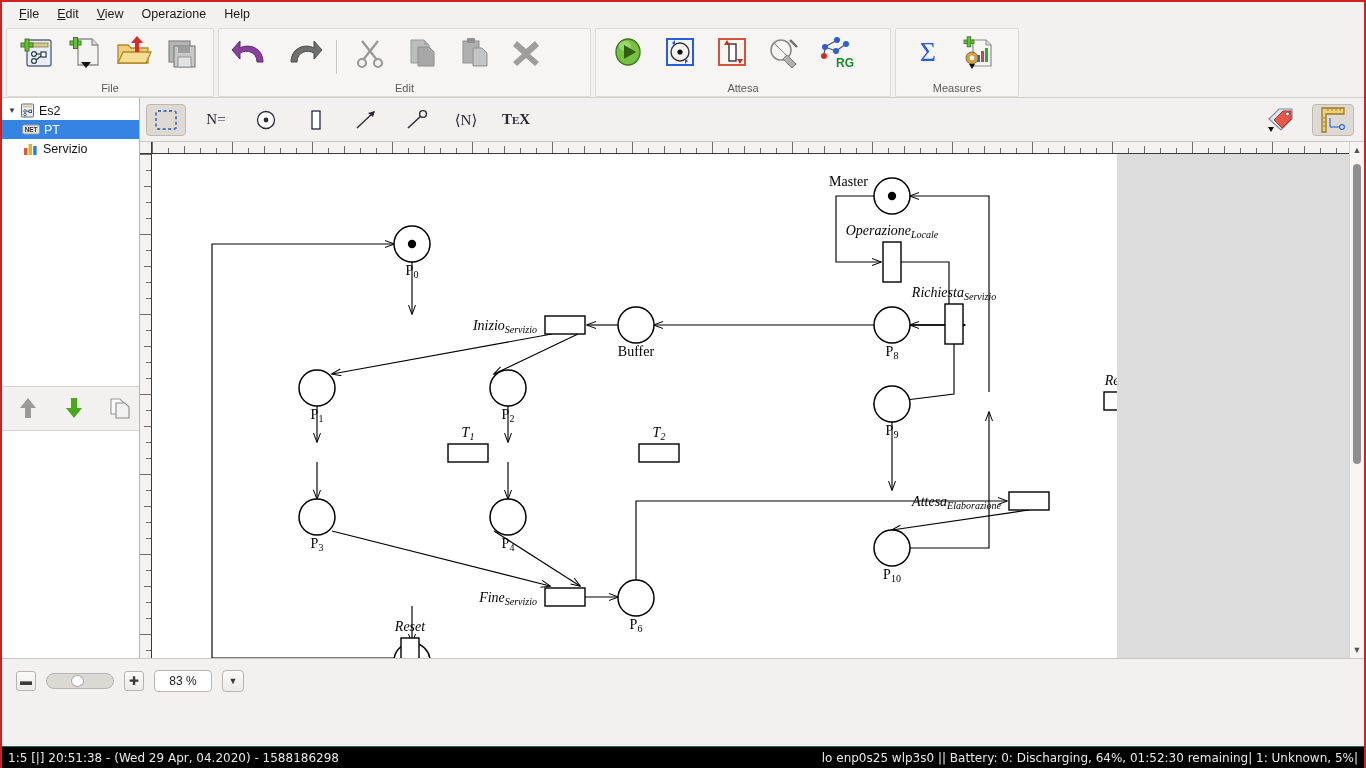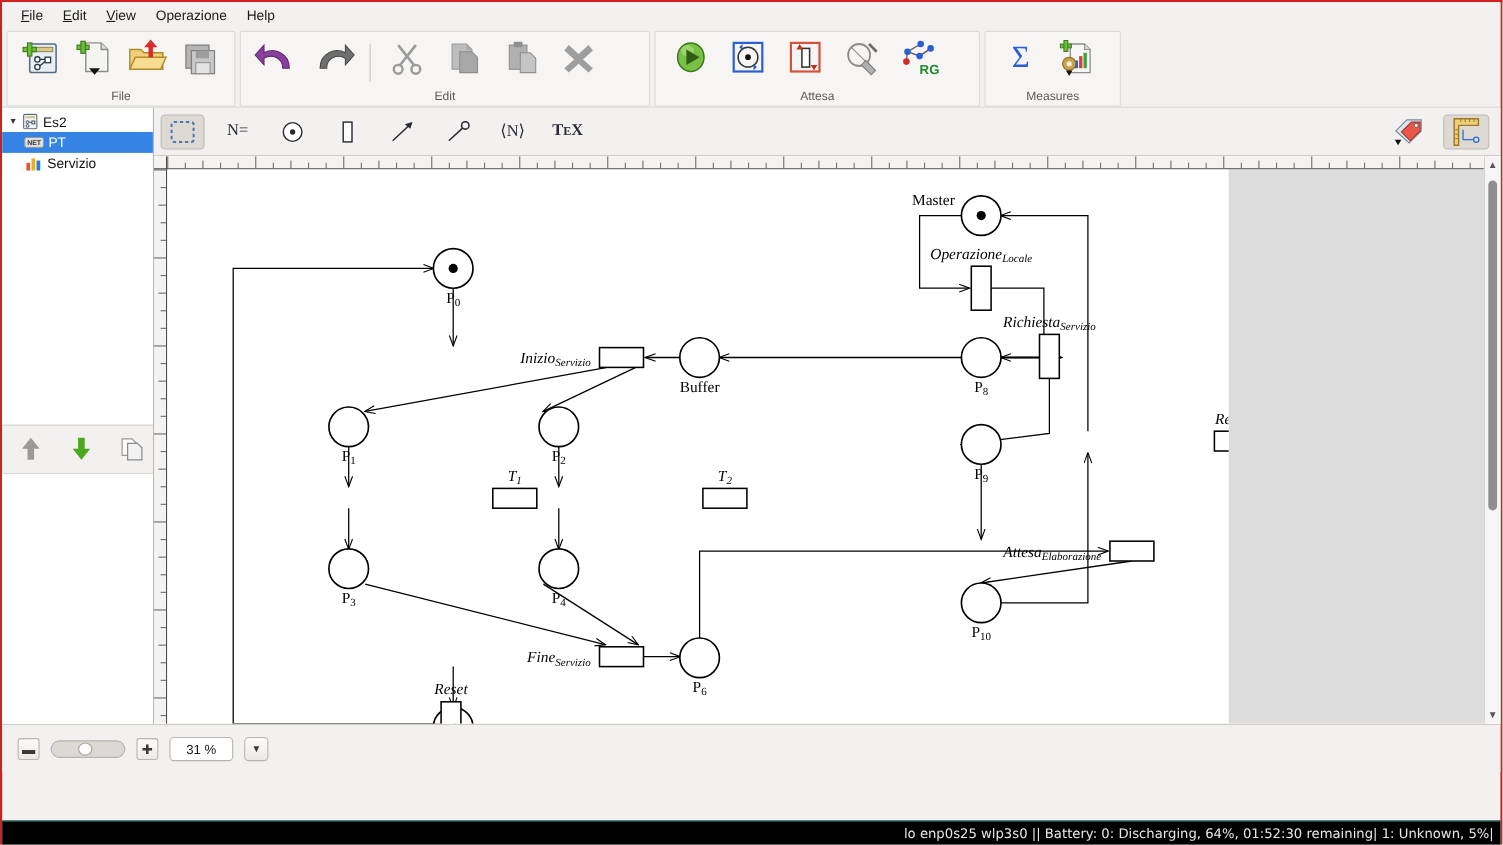--- a/index.html
+++ b/index.html
@@ -905,22 +905,23 @@
     </div>
   </div>
 
   <div class="statusbar">
     <div class="zoomgroup">
       <div class="zbtn">▬</div>
       <div class="zslider">
         <div class="zknob"></div>
       </div>
       <div class="zbtn">✚</div>
-      <div class="zfield">31 %</div>
+      <div class="zfield">83 %</div>
       <div class="zdrop">▼</div>
     </div>
   </div>
 
   <div class="sysbar">
+    <div class="sysleft">1:5 [|]   20:51:38 - (Wed 29 Apr, 04.2020) - 1588186298</div>
     <div class="sysmid"></div>
     <div class="sysright">lo enp0s25 wlp3s0  ||  Battery: 0: Discharging, 64%, 01:52:30 remaining| 1: Unknown, 5%|</div>
   </div>
 </div>
 
 </body></html>

